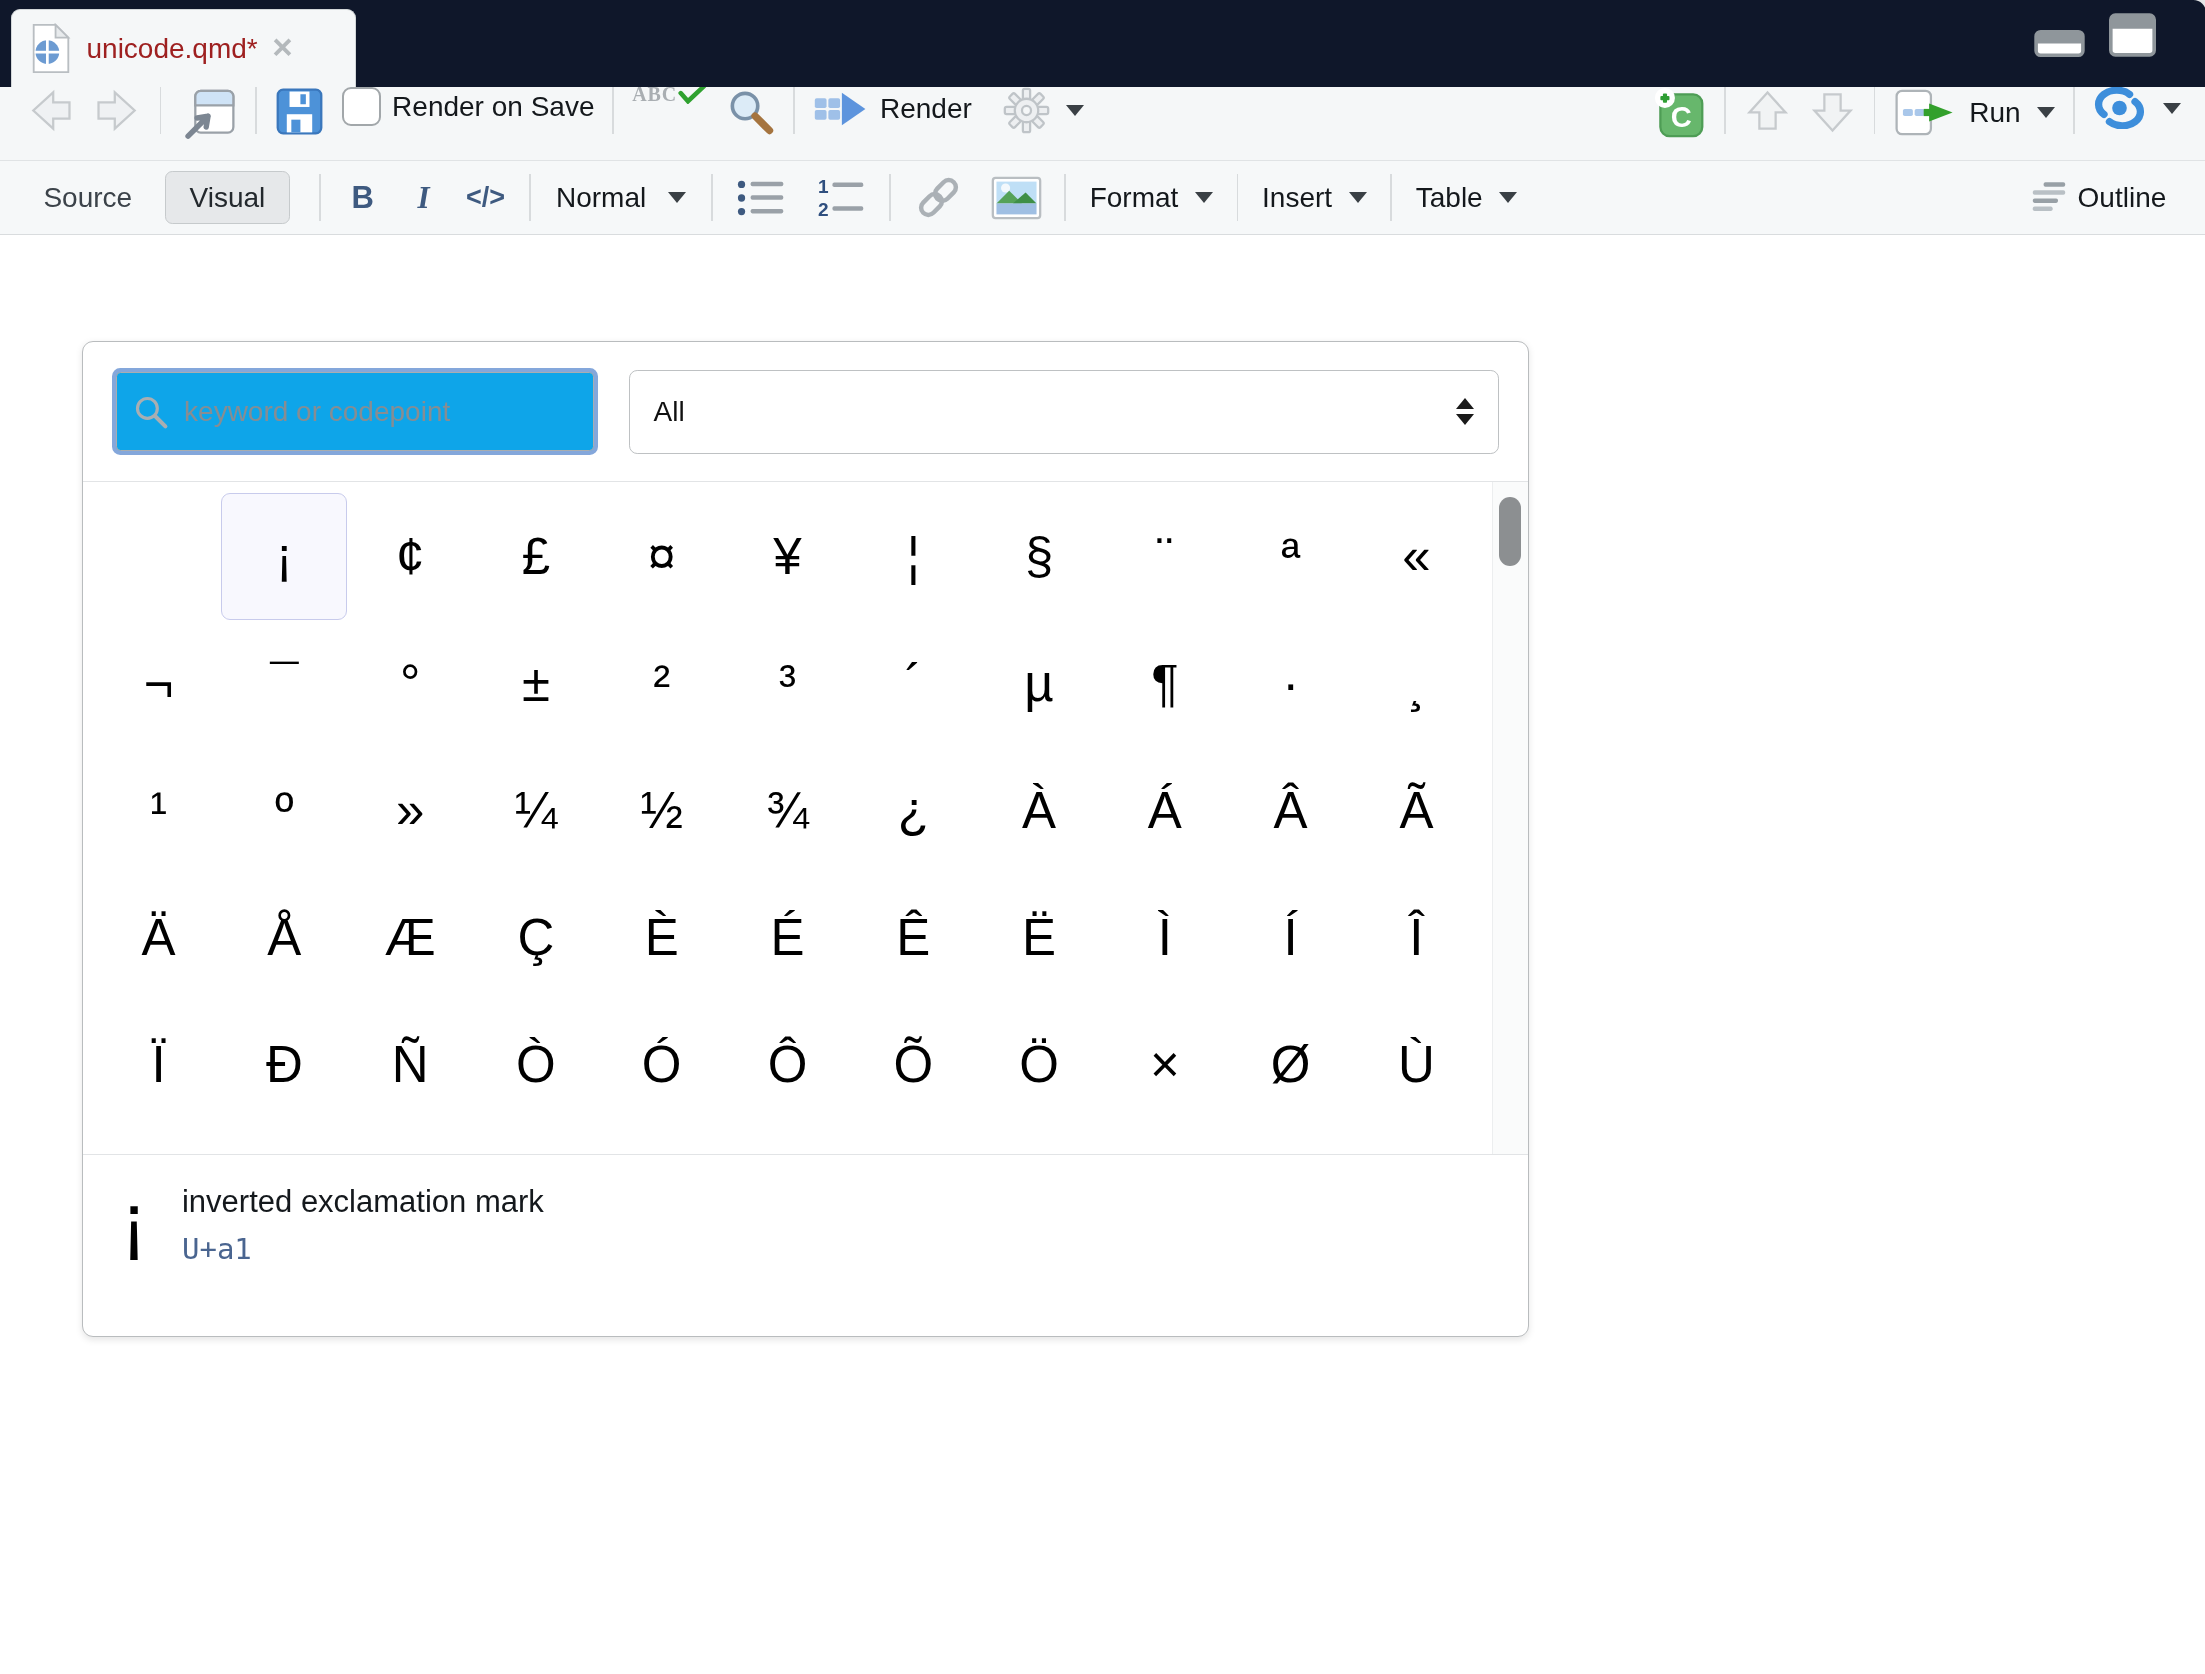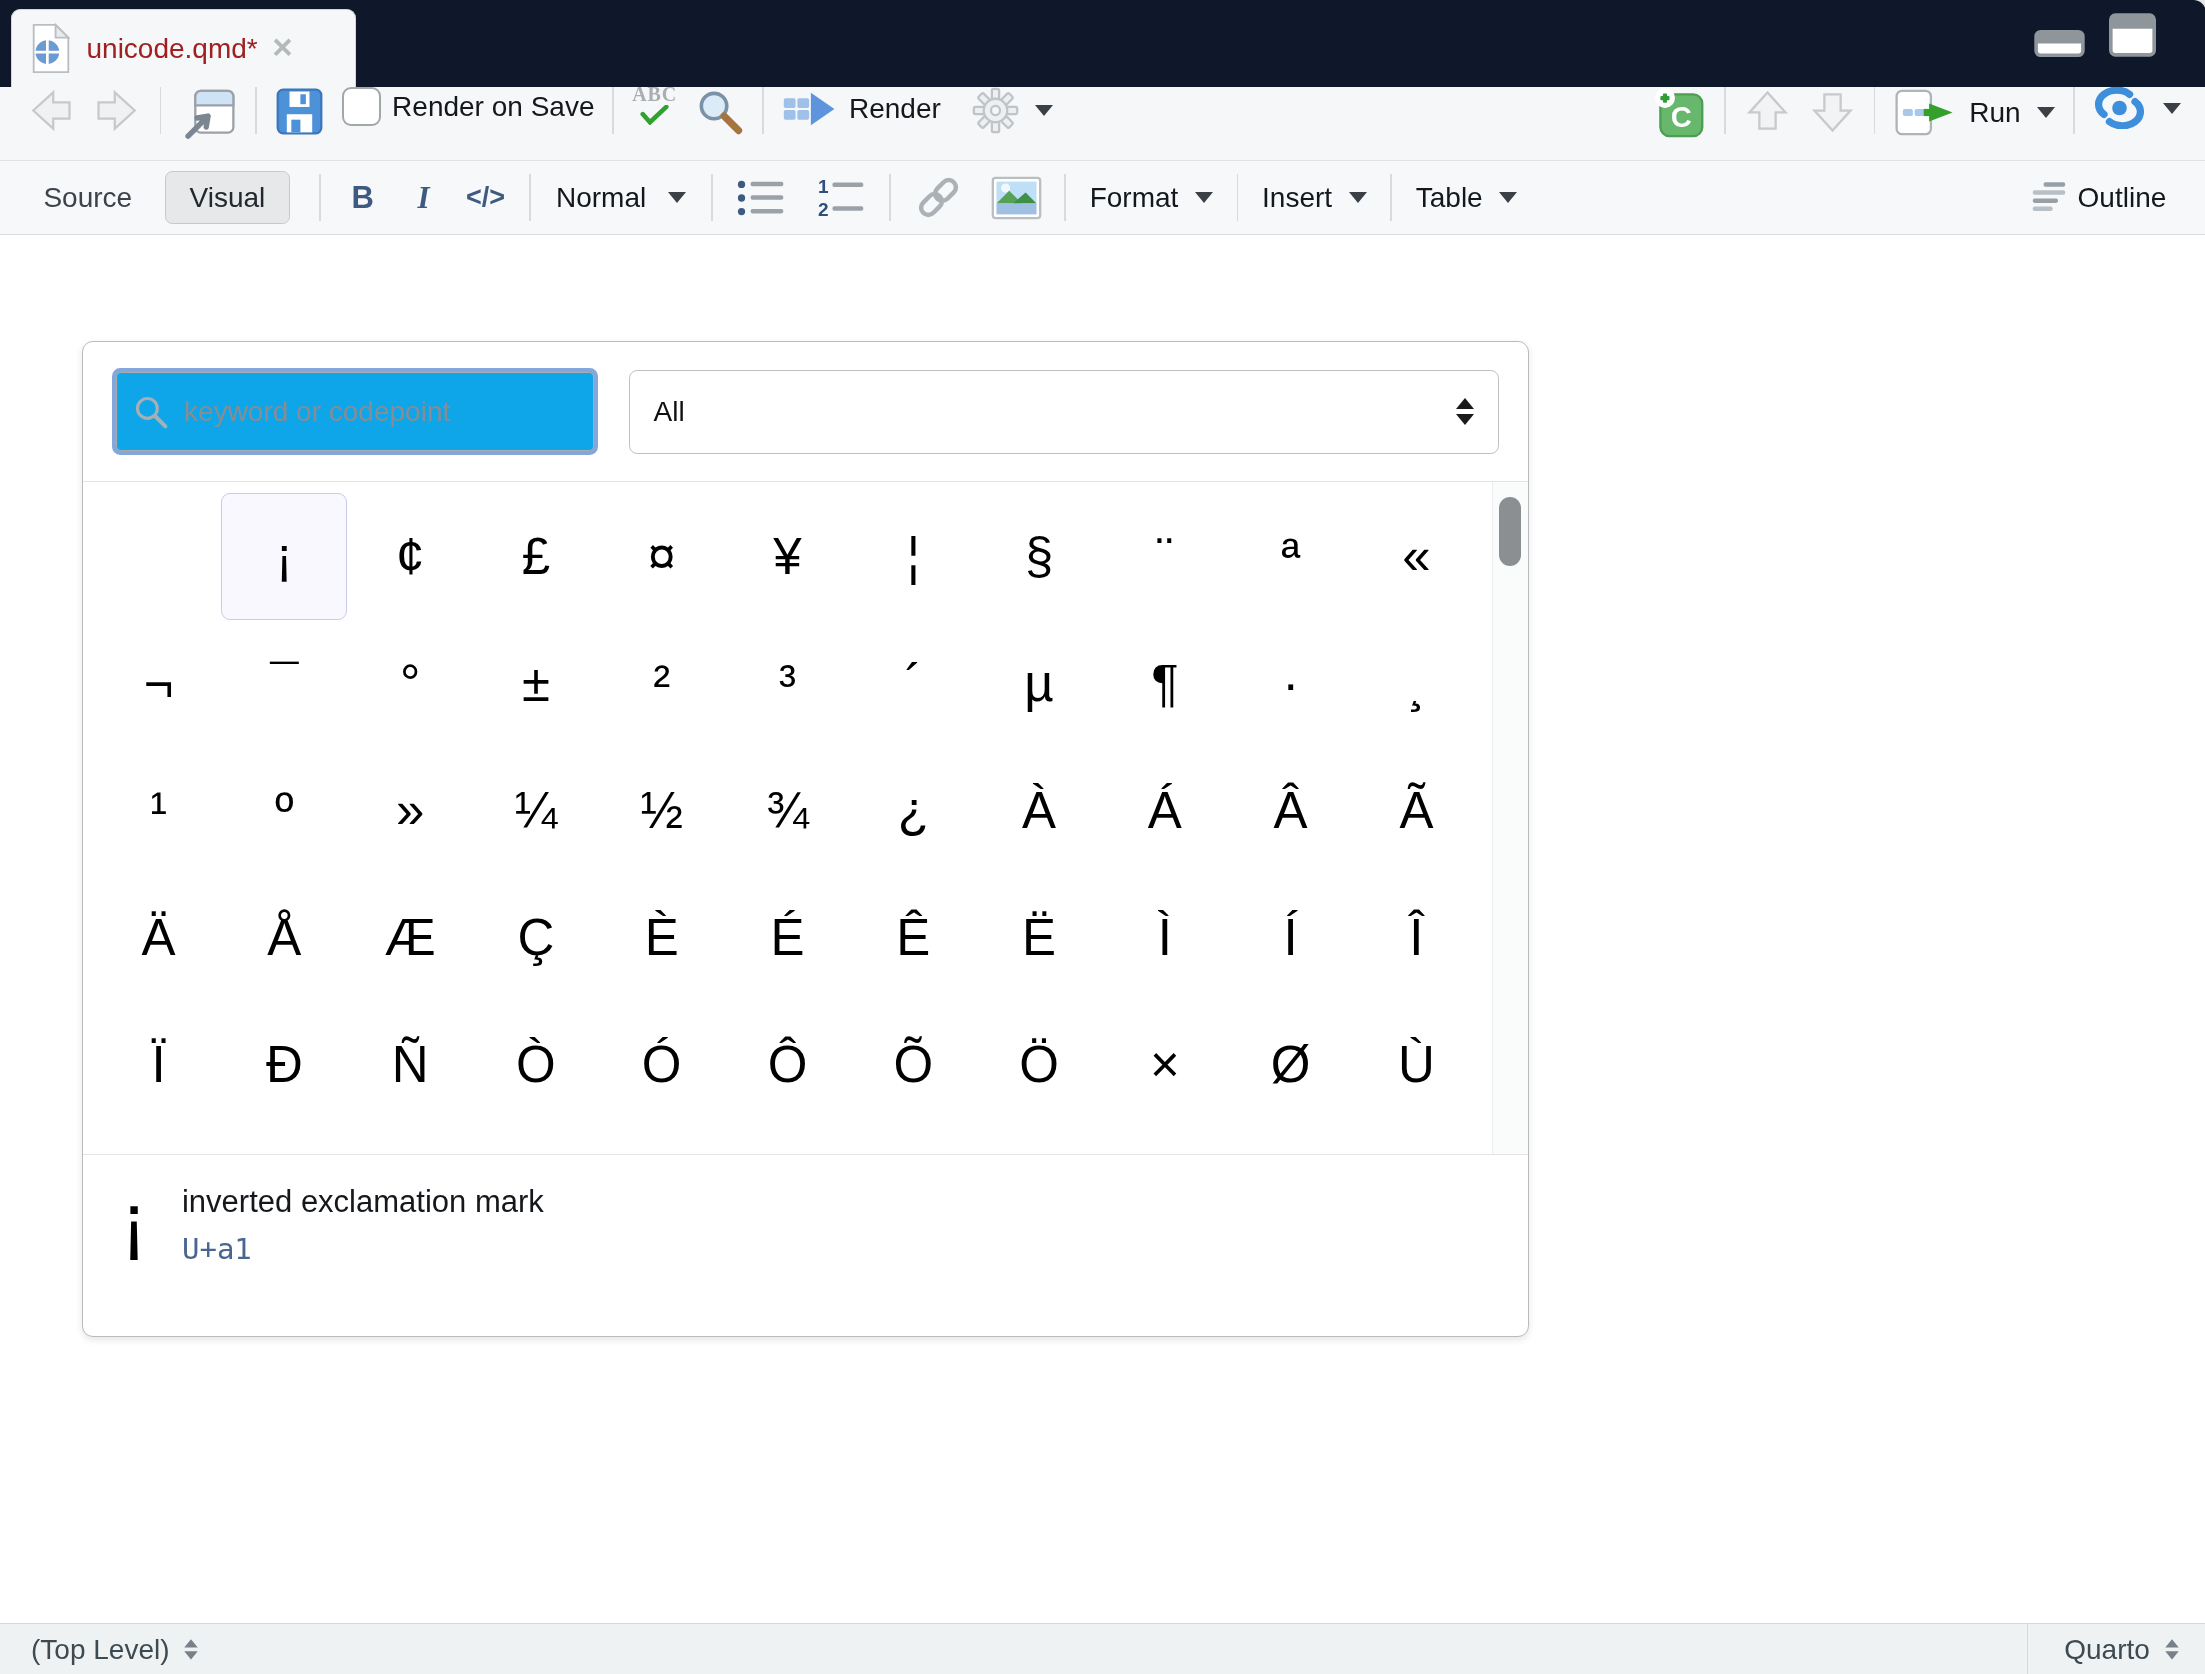--- a/index.html
+++ b/index.html
@@ -124,21 +124,21 @@
         <rect x="28" y="8" width="6" height="11" fill="#4D92D8"></rect>
         <rect x="13" y="30" width="28" height="20" fill="#FFFFFF"></rect>
         <rect x="18" y="36" width="10" height="14" fill="#4D92D8"></rect>
       </svg>
     </span>
     <div class="tbtn">
       <span style="width:35px;height:35px;border:2.7px solid #A2A7AA;border-radius:9px;background:#FFF;display:inline-block;"></span>
       <span class="tb-label">Render on Save</span>
     </div>
     <div class="sep"></div>
-    <span style="display:flex;flex-direction:column;align-items:center;margin-top:-3.6px;">
+    <span style="display:flex;align-items:center;margin-top:-3.6px;">
       <span style="font-size:20px;font-weight:700;color:#A9AEB2;letter-spacing:0.9px;font-family:'Liberation Serif',serif;">ABC</span>
       <svg width="31" height="20" viewBox="0 0 34 22" style="margin-top:-1.8px;">
           <path d="M4 10 L12 19 L30 2" stroke="#2FA12F" stroke-width="5" fill="none" stroke-linecap="round"></path>
         </svg>
     </span>
     <span>
       <svg width="49" height="49" viewBox="0 0 54 54">
         <circle cx="21" cy="21" r="14" fill="#DCEBF7" stroke="#7A91A8" stroke-width="4"></circle>
         <line x1="32" y1="32" x2="48" y2="48" stroke="#A5743F" stroke-width="8" stroke-linecap="round"></line>
       </svg>
@@ -394,31 +394,15 @@
         <div class="preview-char">¡</div>
         <div>
           <div class="preview-name">inverted exclamation mark</div>
           <div class="preview-code">U+a1</div>
         </div>
       </div>
 
     </div>
   </div>
 
-  <div class="statusbar">
-    <div class="status-left">
-      <span>(Top Level)</span>
-      <span class="updown mini-updown">
-          <span class="u"></span>
-          <span class="d"></span>
-        </span>
-    </div>
-    <div class="status-right">
-      <span>Quarto</span>
-      <span class="updown mini-updown">
-          <span class="u"></span>
-          <span class="d"></span>
-        </span>
-    </div>
-  </div>
 
 </div>
 
 
 </body></html>

